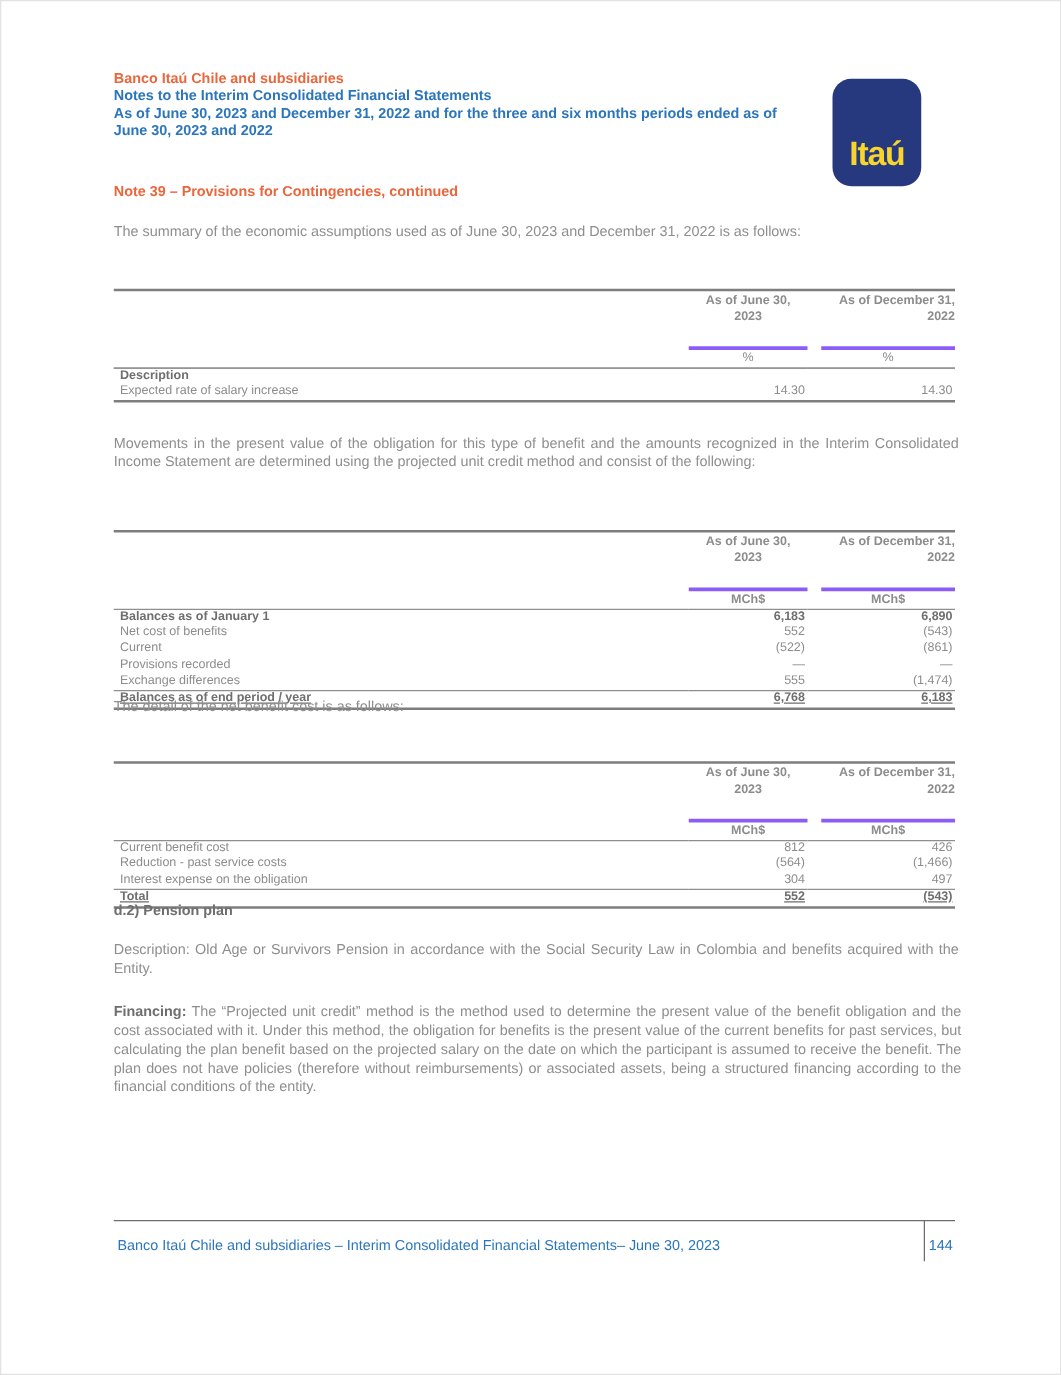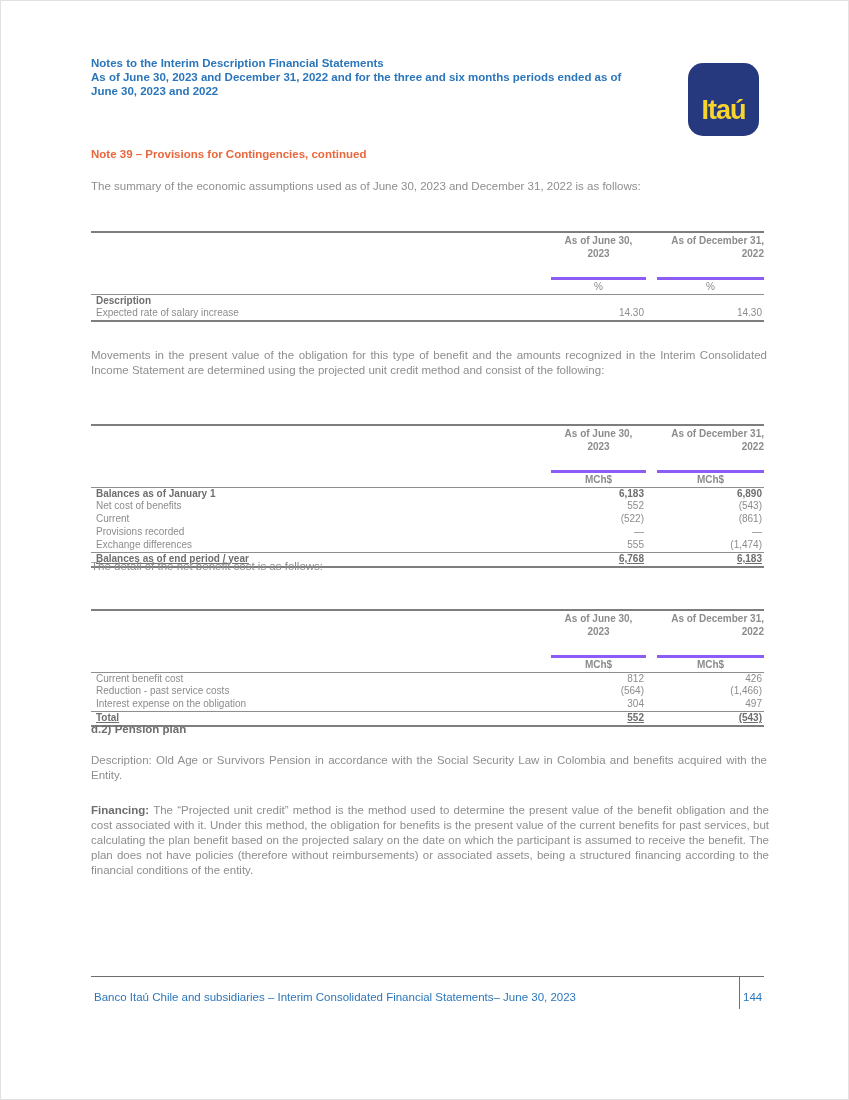--- a/index.html
+++ b/index.html
@@ -10,21 +10,21 @@
     border:1px solid #e2e2e2; overflow:hidden;
   }
   .abs { position:absolute; }
 
   
   .header-block { left:90px; top:55px; width:585px; font-size:11.5px; font-weight:bold; line-height:14px; }
   .hl-orange { color:#E8673C; }
   .hl-blue   { color:#2B76BB; }
 
   .logo {
-    left:687px; top:62px; width:71px; height:73px;
+    left:665px; top:62px; width:71px; height:86px;
     background:#27397E; border-radius:15px;
     display:flex; align-items:flex-end; justify-content:center;
   }
   .logo-text { color:#F8D52C; font-size:27px; font-weight:bold; line-height:1; padding-bottom:12px; letter-spacing:-1px; }
 
   
   .note-title { left:90px; top:147px; font-size:11.5px; font-weight:bold; color:#E8673C; }
   .body-p { color:#8E8E8E; font-size:11.5px; line-height:15px; }
   .just { text-align:justify; }
   .p1 { left:90px; top:178px; width:676px; }
@@ -61,21 +61,22 @@
   .footer-vline { left:738px; top:975px; width:1px; height:33px; background:#6E6E6E; }
   .footer-text  { left:93px; top:990px; font-size:11.5px; color:#2B76BB; }
   .page-num     { left:742px; top:990px; font-size:11.5px; color:#2B76BB; }
 </style>
 </head>
 <body>
 
 <div class="page">
 
   <div class="abs header-block">
-    <div class="hl-blue">Notes to the Interim Description Financial Statements</div>
+    <div class="hl-orange">Banco Itaú Chile and subsidiaries</div>
+    <div class="hl-blue">Notes to the Interim Consolidated Financial Statements</div>
     <div class="hl-blue">As of June 30, 2023 and December 31, 2022 and for the three and six months periods ended as of</div>
     <div class="hl-blue">June 30, 2023 and 2022</div>
   </div>
 
   <div class="abs logo">
     <span class="logo-text">Itaú</span>
   </div>
 
   <div class="abs note-title">Note 39 – Provisions for Contingencies, continued</div>
 

